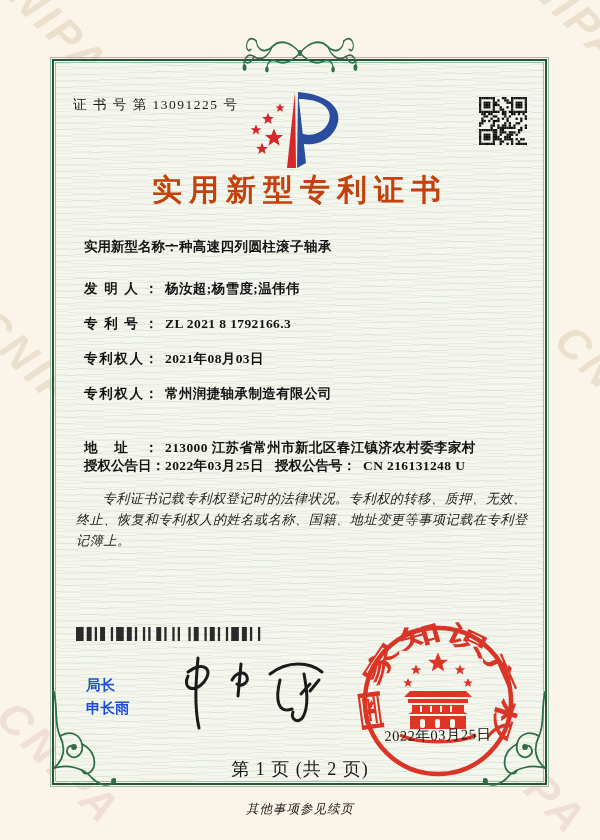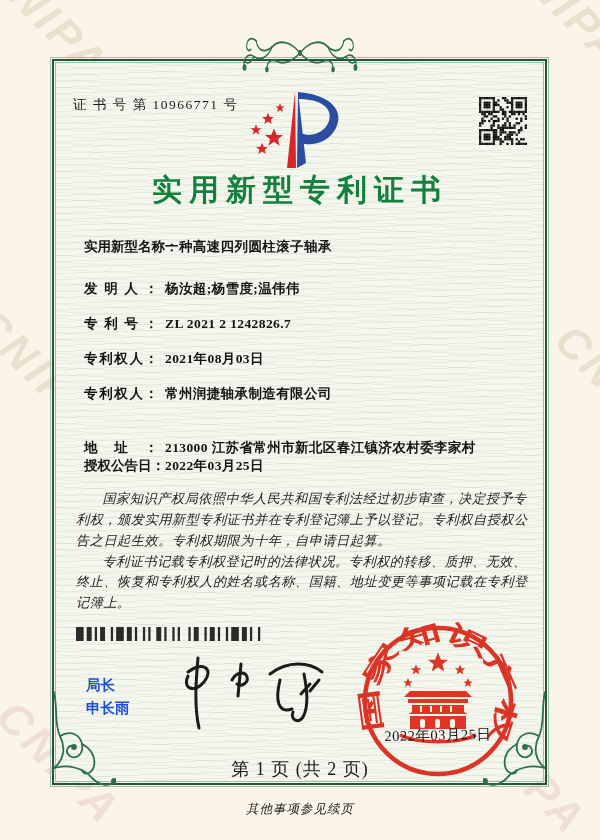--- a/index.html
+++ b/index.html
@@ -24,21 +24,21 @@
     border:1px solid #a3bba9;padding:1px;box-sizing:border-box;}
   .frame-main{border:2px solid #20573a;height:100%;box-sizing:border-box;padding:1px;}
   .panel{height:100%;box-sizing:border-box;border:1px solid #a3bba9;
     background-color:#f5f7ee;
     background-image:
       repeating-linear-gradient(178deg, rgba(125,160,132,0.13) 0 1px, rgba(0,0,0,0) 1px 6px),
       repeating-linear-gradient(183deg, rgba(125,160,132,0.10) 0 1px, rgba(0,0,0,0) 1px 7px);
   }
   .certno{left:73px;top:96px;font-size:13.5px;letter-spacing:1.5px;font-weight:500;}
   .title{left:0;right:0;top:170px;text-align:center;font-size:30px;font-weight:bold;
-    letter-spacing:7px;color:#15803d;}
+    letter-spacing:7px;color:#c2410c;}
   .row{position:absolute;left:84px;width:452px;font-size:13.5px;font-weight:600;
     color:#141414;white-space:nowrap;}
   .row .lbl{display:inline-block;width:74px;text-align:justify;text-align-last:justify;}
   .row .val{margin-left:7px;letter-spacing:0.4px;}
   .row .pair2{position:absolute;left:191px;}
   .paras{position:absolute;left:76px;top:489px;width:458px;font-size:13.2px;
     line-height:1.58;font-style:italic;letter-spacing:0.5px;color:#222;}
   .paras p{margin:0;text-indent:2em;}
   .director{position:absolute;left:86px;top:674px;
     font-family:"Liberation Sans","DejaVu Sans",sans-serif;
@@ -99,21 +99,21 @@
   <g fill="none" stroke="#2f6e49" stroke-width="1.8" stroke-linecap="round">
     <path d="M10,2 C14,20 10,34 16,46 C22,58 20,70 10,78"></path>
     <path d="M16,46 C26,40 36,44 38,54 C40,64 32,70 26,66 C20,62 24,54 30,56"></path>
     <path d="M10,78 C24,74 40,78 48,88 C56,96 66,97 70,91"></path>
     <path d="M38,54 C46,58 52,66 50,76 C48,84 40,86 38,80"></path>
     <circle cx="30" cy="57" r="2" fill="#2f6e49"></circle>
     <circle cx="70" cy="91" r="2" fill="#2f6e49"></circle>
   </g>
 </svg>
 
-<div class="abs certno">证 书 号 第 10966771 号</div>
+<div class="abs certno">证 书 号 第 13091225 号</div>
 
 <svg class="abs" style="left:243px;top:88px;" width="150" height="84" viewBox="0 0 150 84">
   <defs>
     <path id="st" d="M0,-10 L2.9,-3.1 L9.5,-3.1 L4.2,1.2 L5.9,8.1 L0,4 L-5.9,8.1 L-4.2,1.2 L-9.5,-3.1 L-2.9,-3.1 Z"></path>
   </defs>
   <g fill="#d6282a">
     <use href="#st" transform="translate(13,42) scale(0.55)"></use>
     <use href="#st" transform="translate(25,31) scale(0.62)"></use>
     <use href="#st" transform="translate(37,20) scale(0.48)"></use>
     <use href="#st" transform="translate(31,50) scale(0.95)"></use>
@@ -355,37 +355,37 @@
 
 <div class="abs title">实用新型专利证书</div>
 
 <div class="row" style="top:238px;">
   <span class="lbl">实用新型名称：</span><span class="val">一种高速四列圆柱滚子轴承</span>
 </div>
 <div class="row" style="top:280px;">
   <span class="lbl">发明人：</span><span class="val">杨汝超;杨雪度;温伟伟</span>
 </div>
 <div class="row" style="top:315px;">
-  <span class="lbl">专利号：</span><span class="val">ZL 2021 2 1242826.7</span>
+  <span class="lbl">专利号：</span><span class="val">ZL 2021 8 1792166.3</span>
 </div>
 <div class="row" style="top:350px;">
   <span class="lbl">专利权人：</span><span class="val">2021年08月03日</span>
 </div>
 <div class="row" style="top:385px;">
   <span class="lbl">专利权人：</span><span class="val">常州润捷轴承制造有限公司</span>
 </div>
 <div class="row" style="top:439px;">
   <span class="lbl">地址：</span><span class="val">213000 江苏省常州市新北区春江镇济农村委李家村</span>
 </div>
 <div class="row" style="top:457px;">
   <span class="lbl">授权公告日：</span><span class="val">2022年03月25日</span>
+  <span class="pair2"><span>授权公告号：</span><span class="val">CN 216131248 U</span></span>
 </div>
 
 <div class="paras">
-  <p>国家知识产权局依照中华人民共和国专利法经过初步审查，决定授予专利权，颁发实用新型专利证书并在专利登记簿上予以登记。专利权自授权公告之日起生效。专利权期限为十年，自申请日起算。</p>
   <p>专利证书记载专利权登记时的法律状况。专利权的转移、质押、无效、终止、恢复和专利权人的姓名或名称、国籍、地址变更等事项记载在专利登记簿上。</p>
 </div>
 
 <svg class="abs" style="left:76px;top:627px;" width="190" height="14" viewBox="0 0 190 14" id="barcode">
     <rect x="0" y="0" width="7.6281690140845075" height="14" fill="#2a2a2a"></rect>
     <rect x="10.704225352112676" y="0" width="4.952112676056338" height="14" fill="#2a2a2a"></rect>
     <rect x="18.732394366197184" y="0" width="2.276056338028169" height="14" fill="#2a2a2a"></rect>
     <rect x="24.08450704225352" y="0" width="4.952112676056338" height="14" fill="#2a2a2a"></rect>
     <rect x="34.78873239436619" y="0" width="2.276056338028169" height="14" fill="#2a2a2a"></rect>
     <rect x="40.14084507042253" y="0" width="7.6281690140845075" height="14" fill="#2a2a2a"></rect>

